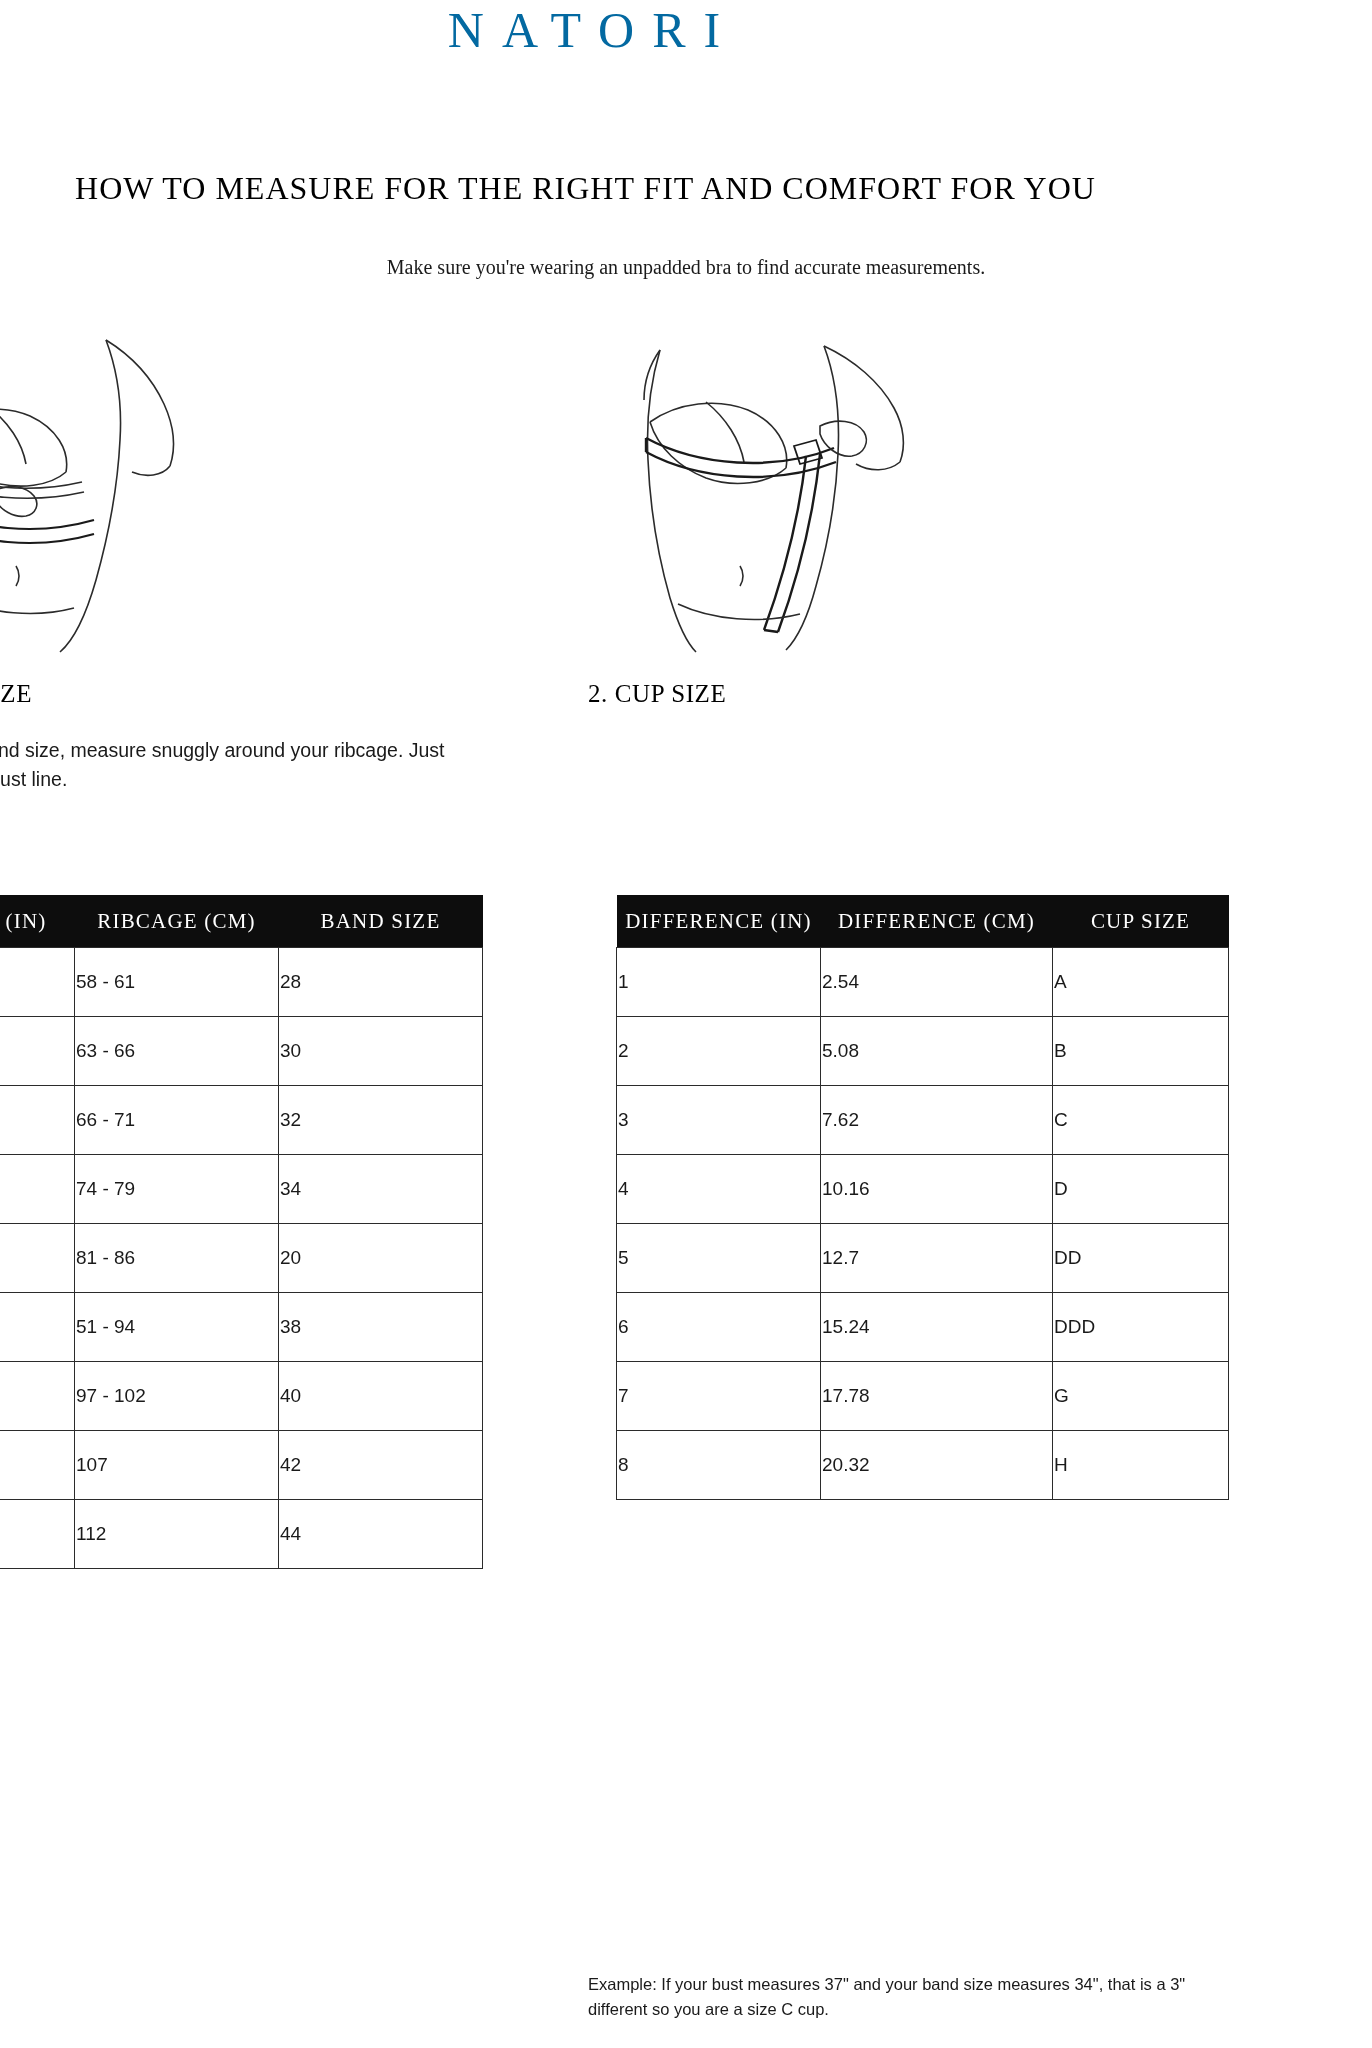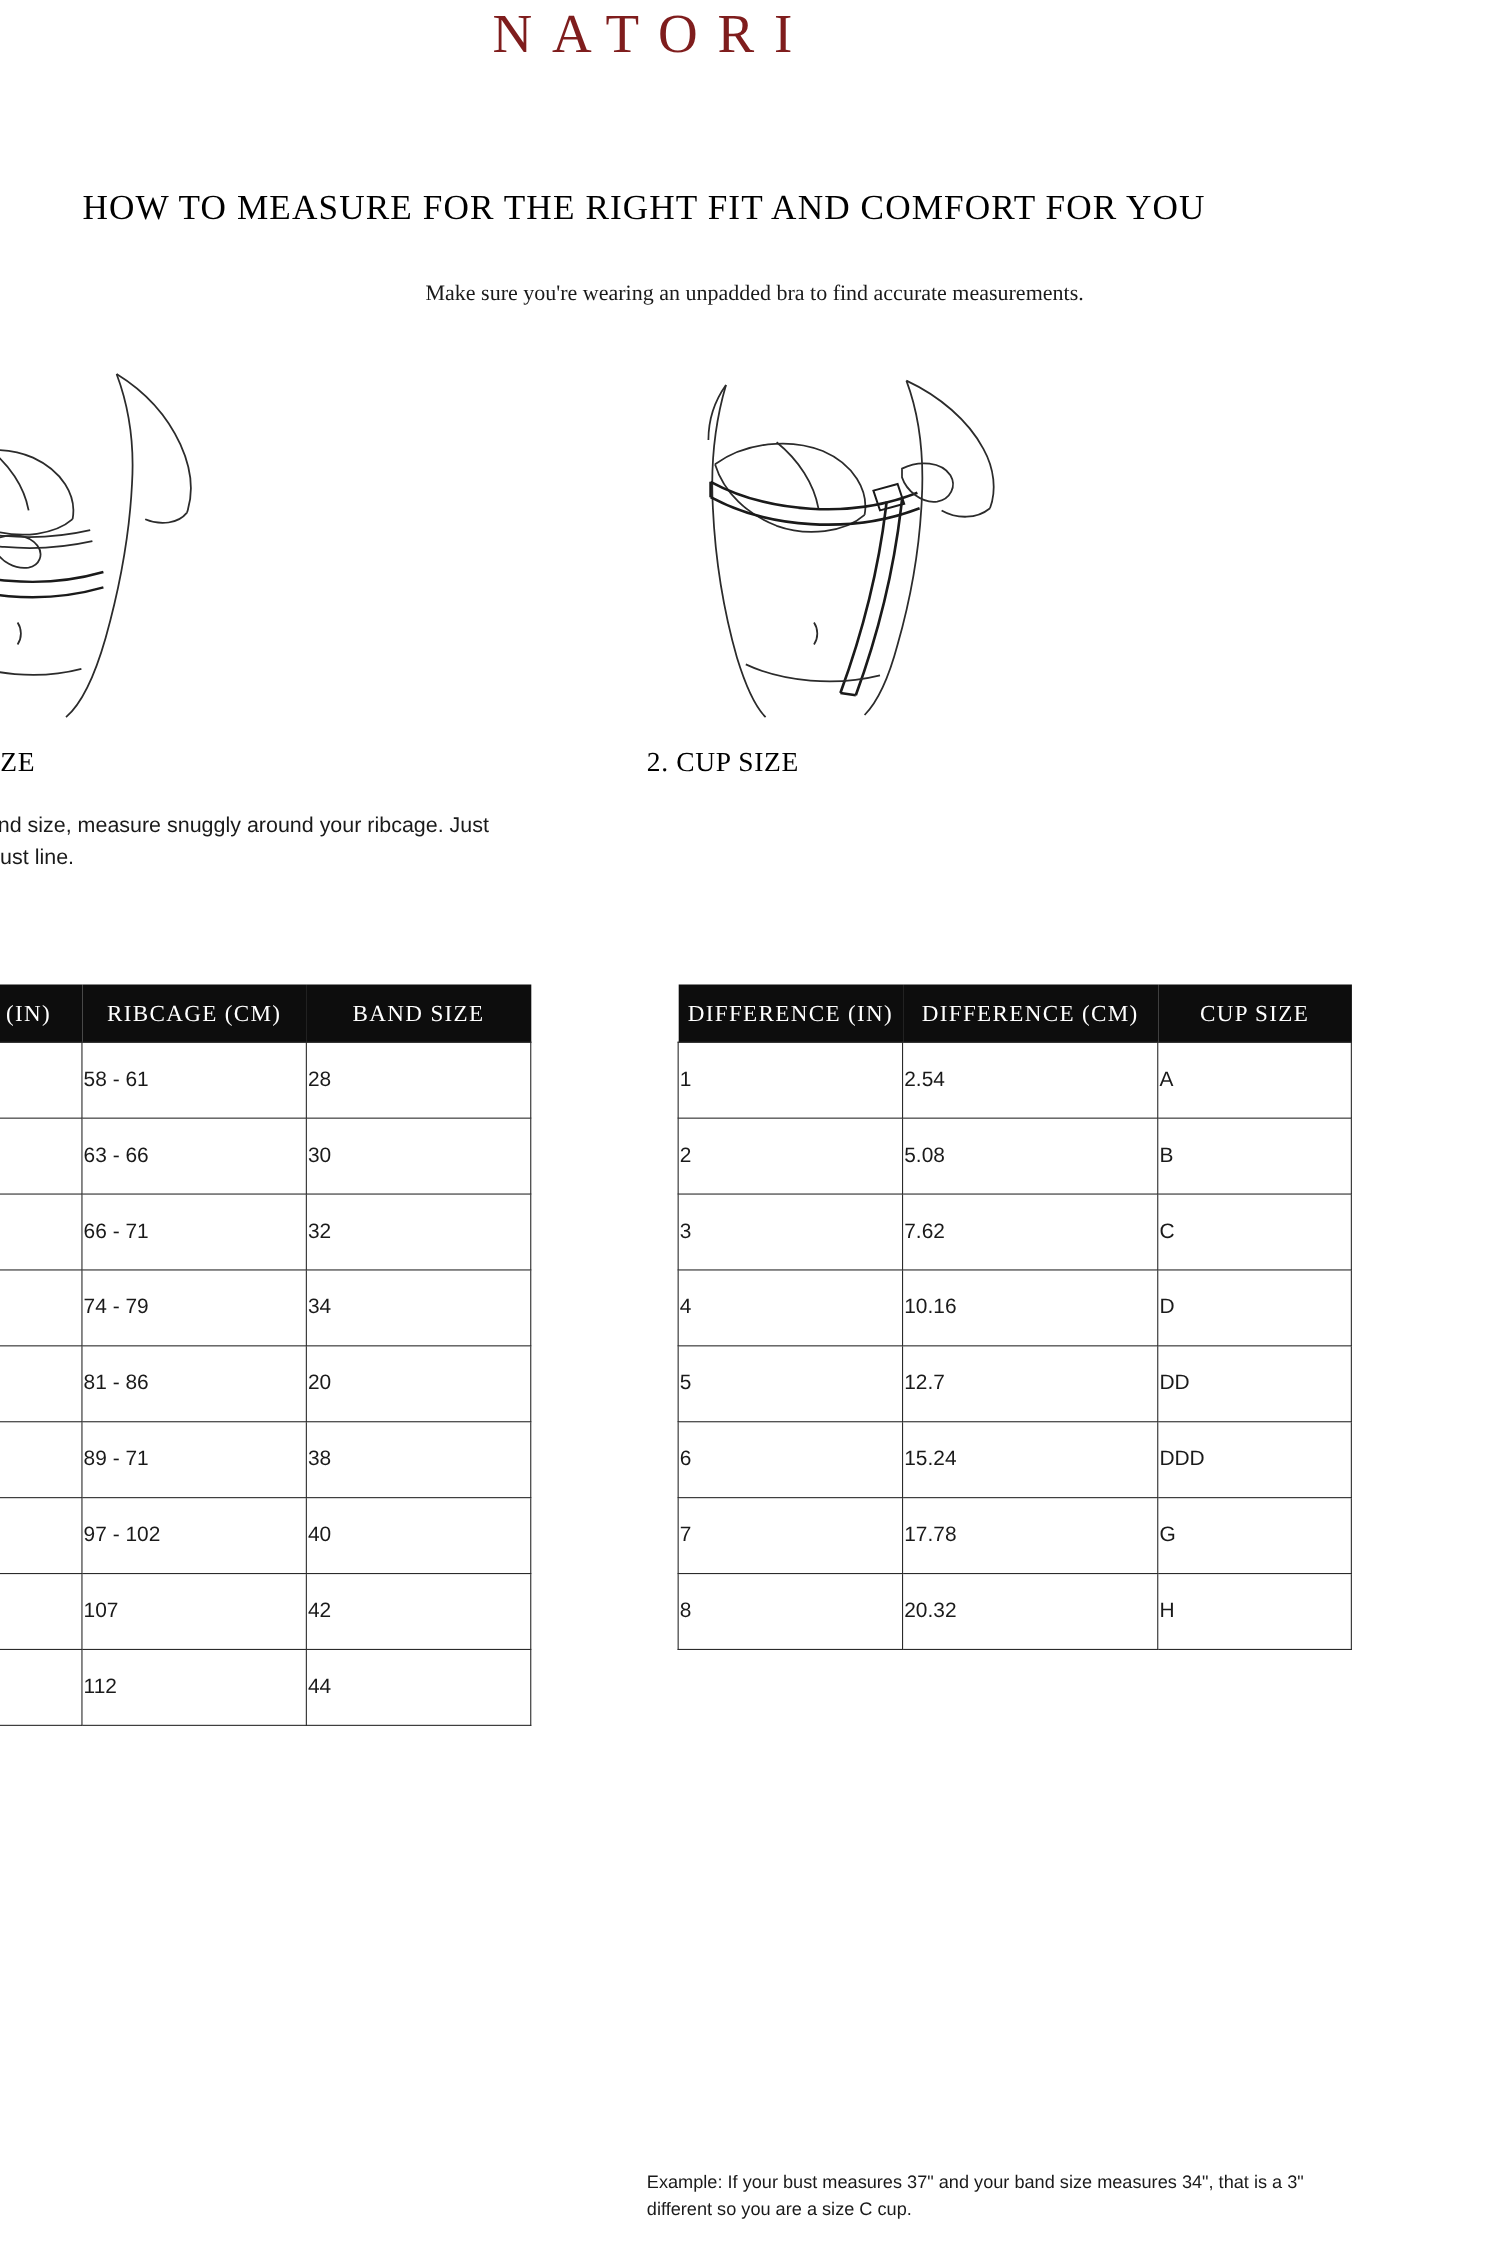--- a/index.html
+++ b/index.html
@@ -21,21 +21,21 @@
     position: absolute;
     top: 0px;
     left: 0;
     width: 1168px;
     text-align: center;
     font-family: "Liberation Serif", serif;
     font-size: 50px;
     letter-spacing: 18px;
     text-indent: 18px;
     font-weight: 400;
-    color: #7f1d1d;
+    color: #0369a1;
     line-height: 60px;
   }
 
   
   .headline {
     position: absolute;
     top: 170px;
     left: 0;
     width: 1171px;
     text-align: center;
@@ -252,21 +252,21 @@
         <td>74 - 79</td>
         <td>34</td>
       </tr>
       <tr>
         <td>32 - 34</td>
         <td>81 - 86</td>
         <td>20</td>
       </tr>
       <tr>
         <td>35 - 37</td>
-        <td>89 - 71</td>
+        <td>51 - 94</td>
         <td>38</td>
       </tr>
       <tr>
         <td>38 - 40</td>
         <td>97 - 102</td>
         <td>40</td>
       </tr>
       <tr>
         <td>42</td>
         <td>107</td>

